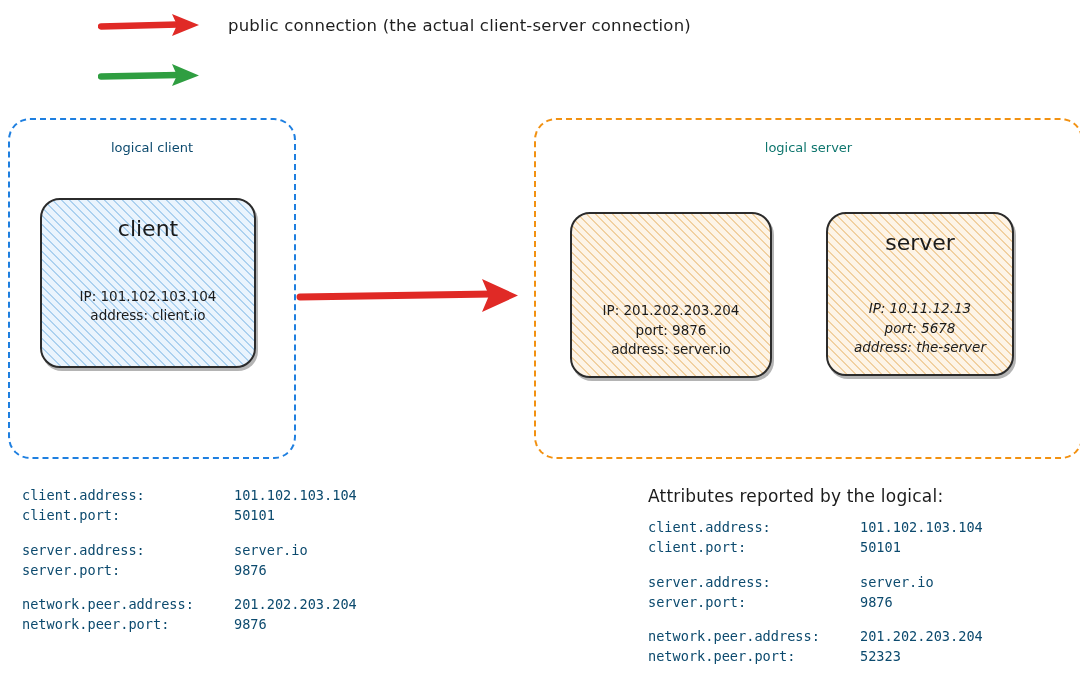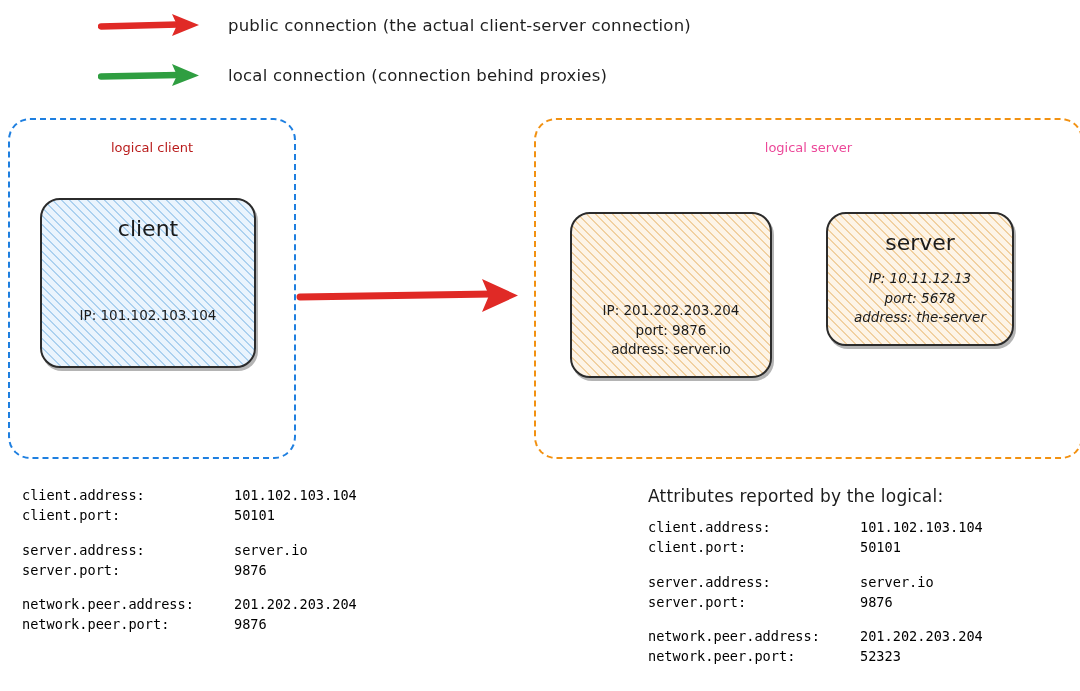--- a/index.html
+++ b/index.html
@@ -42,22 +42,22 @@
   }
   .logical-label{
     position:absolute;
     top:-12px;
     width:100%;
     text-align:center;
     font-family:"DejaVu Sans", sans-serif;
     font-size:13px;
     white-space:nowrap;
   }
-  #logical-client .logical-label{color:#b91c1c;top:20px;}
-  #logical-server .logical-label{color:#ec4899;top:20px;}
+  #logical-client .logical-label{color:#0c4a6e;top:20px;}
+  #logical-server .logical-label{color:#0f766e;top:20px;}
 
   
   .node{
     position:absolute;
     border:2.2px solid #2b2b2b;
     border-radius:20px;
     box-sizing:border-box;
     box-shadow:2px 3px 0 rgba(40,40,40,.35);
     overflow:hidden;
     padding:0;
@@ -104,21 +104,21 @@
     color:#1b1b1b;
     line-height:1.45;
     text-align:center;
   }
   .node-details div{white-space:nowrap;}
 
   #node-client{left:40px;top:198px;width:216px;height:170px;}
   #node-client .node-details{margin-bottom:30px;}
   #node-reverse-proxy{left:570px;top:212px;width:202px;height:166px;}
   #node-reverse-proxy .node-details{margin-bottom:6px;}
-  #node-server{left:826px;top:212px;width:188px;height:134px;}
+  #node-server{left:826px;top:212px;width:188px;height:164px;}
   #node-server .node-details{margin-bottom:6px;font-style:italic;}
 
   
   #main-arrow{position:absolute;left:296px;top:272px;width:226px;height:48px;}
 
   
   .attr-panel{position:absolute;}
   #attrs-client{left:22px;top:486px;}
   #attrs-server{left:648px;top:486px;}
   .attr-heading{
@@ -126,21 +126,21 @@
     font-size:17px;
     color:#1b1b1b;
     margin:0 0 12px 0;
     white-space:nowrap;
     letter-spacing:.2px;
   }
   .attr-table{border-collapse:collapse;}
   .attr-table td{
     font-family:"DejaVu Sans Mono", monospace;
     font-size:13.6px;
-    color:#000000;
+    color:#0c4a6e;
     padding:0;
     line-height:1.46;
     white-space:pre;
   }
   .attr-table td.k{width:212px;}
   .attr-table tr.spacer td{height:15px;line-height:15px;font-size:1px;}
 </style>
 </head>
 <body>
 
@@ -152,32 +152,32 @@
       <path d="M74 4 L101 15 L74 26 L79 15 Z" fill="#e02a26"></path>
     </svg>
     <span class="legend-text">public connection (the actual client-server connection)</span>
   </div>
 
   <div class="legend-row" id="legend-local">
     <svg class="legend-arrow" viewBox="0 0 108 30">
       <path d="M3 16.5 L80 15" stroke="#2f9e41" stroke-width="6.4" stroke-linecap="round" fill="none"></path>
       <path d="M74 4 L101 15.5 L74 26 L79 15.5 Z" fill="#2f9e41"></path>
     </svg>
-    <span class="legend-text">local connection (connection behind proxies)</span>
   </div>
 
   <div class="logical" id="logical-client">
     <div class="logical-label">logical client</div>
   </div>
 
   <div class="node blue" id="node-client">
     <div class="node-inner">
       <div class="node-title">client</div>
       <div class="node-details">
         <div>IP: 101.102.103.104</div>
+        <div>address: client.io</div>
       </div>
     </div>
   </div>
 
   <svg id="main-arrow" viewBox="0 0 226 48">
     <path d="M4 25 L196 22" stroke="#e02a26" stroke-width="7" stroke-linecap="round" fill="none"></path>
     <path d="M186 7 L222 23.5 L186 40 L193 23.5 Z" fill="#e02a26"></path>
   </svg>
 
   <div class="logical" id="logical-server">

